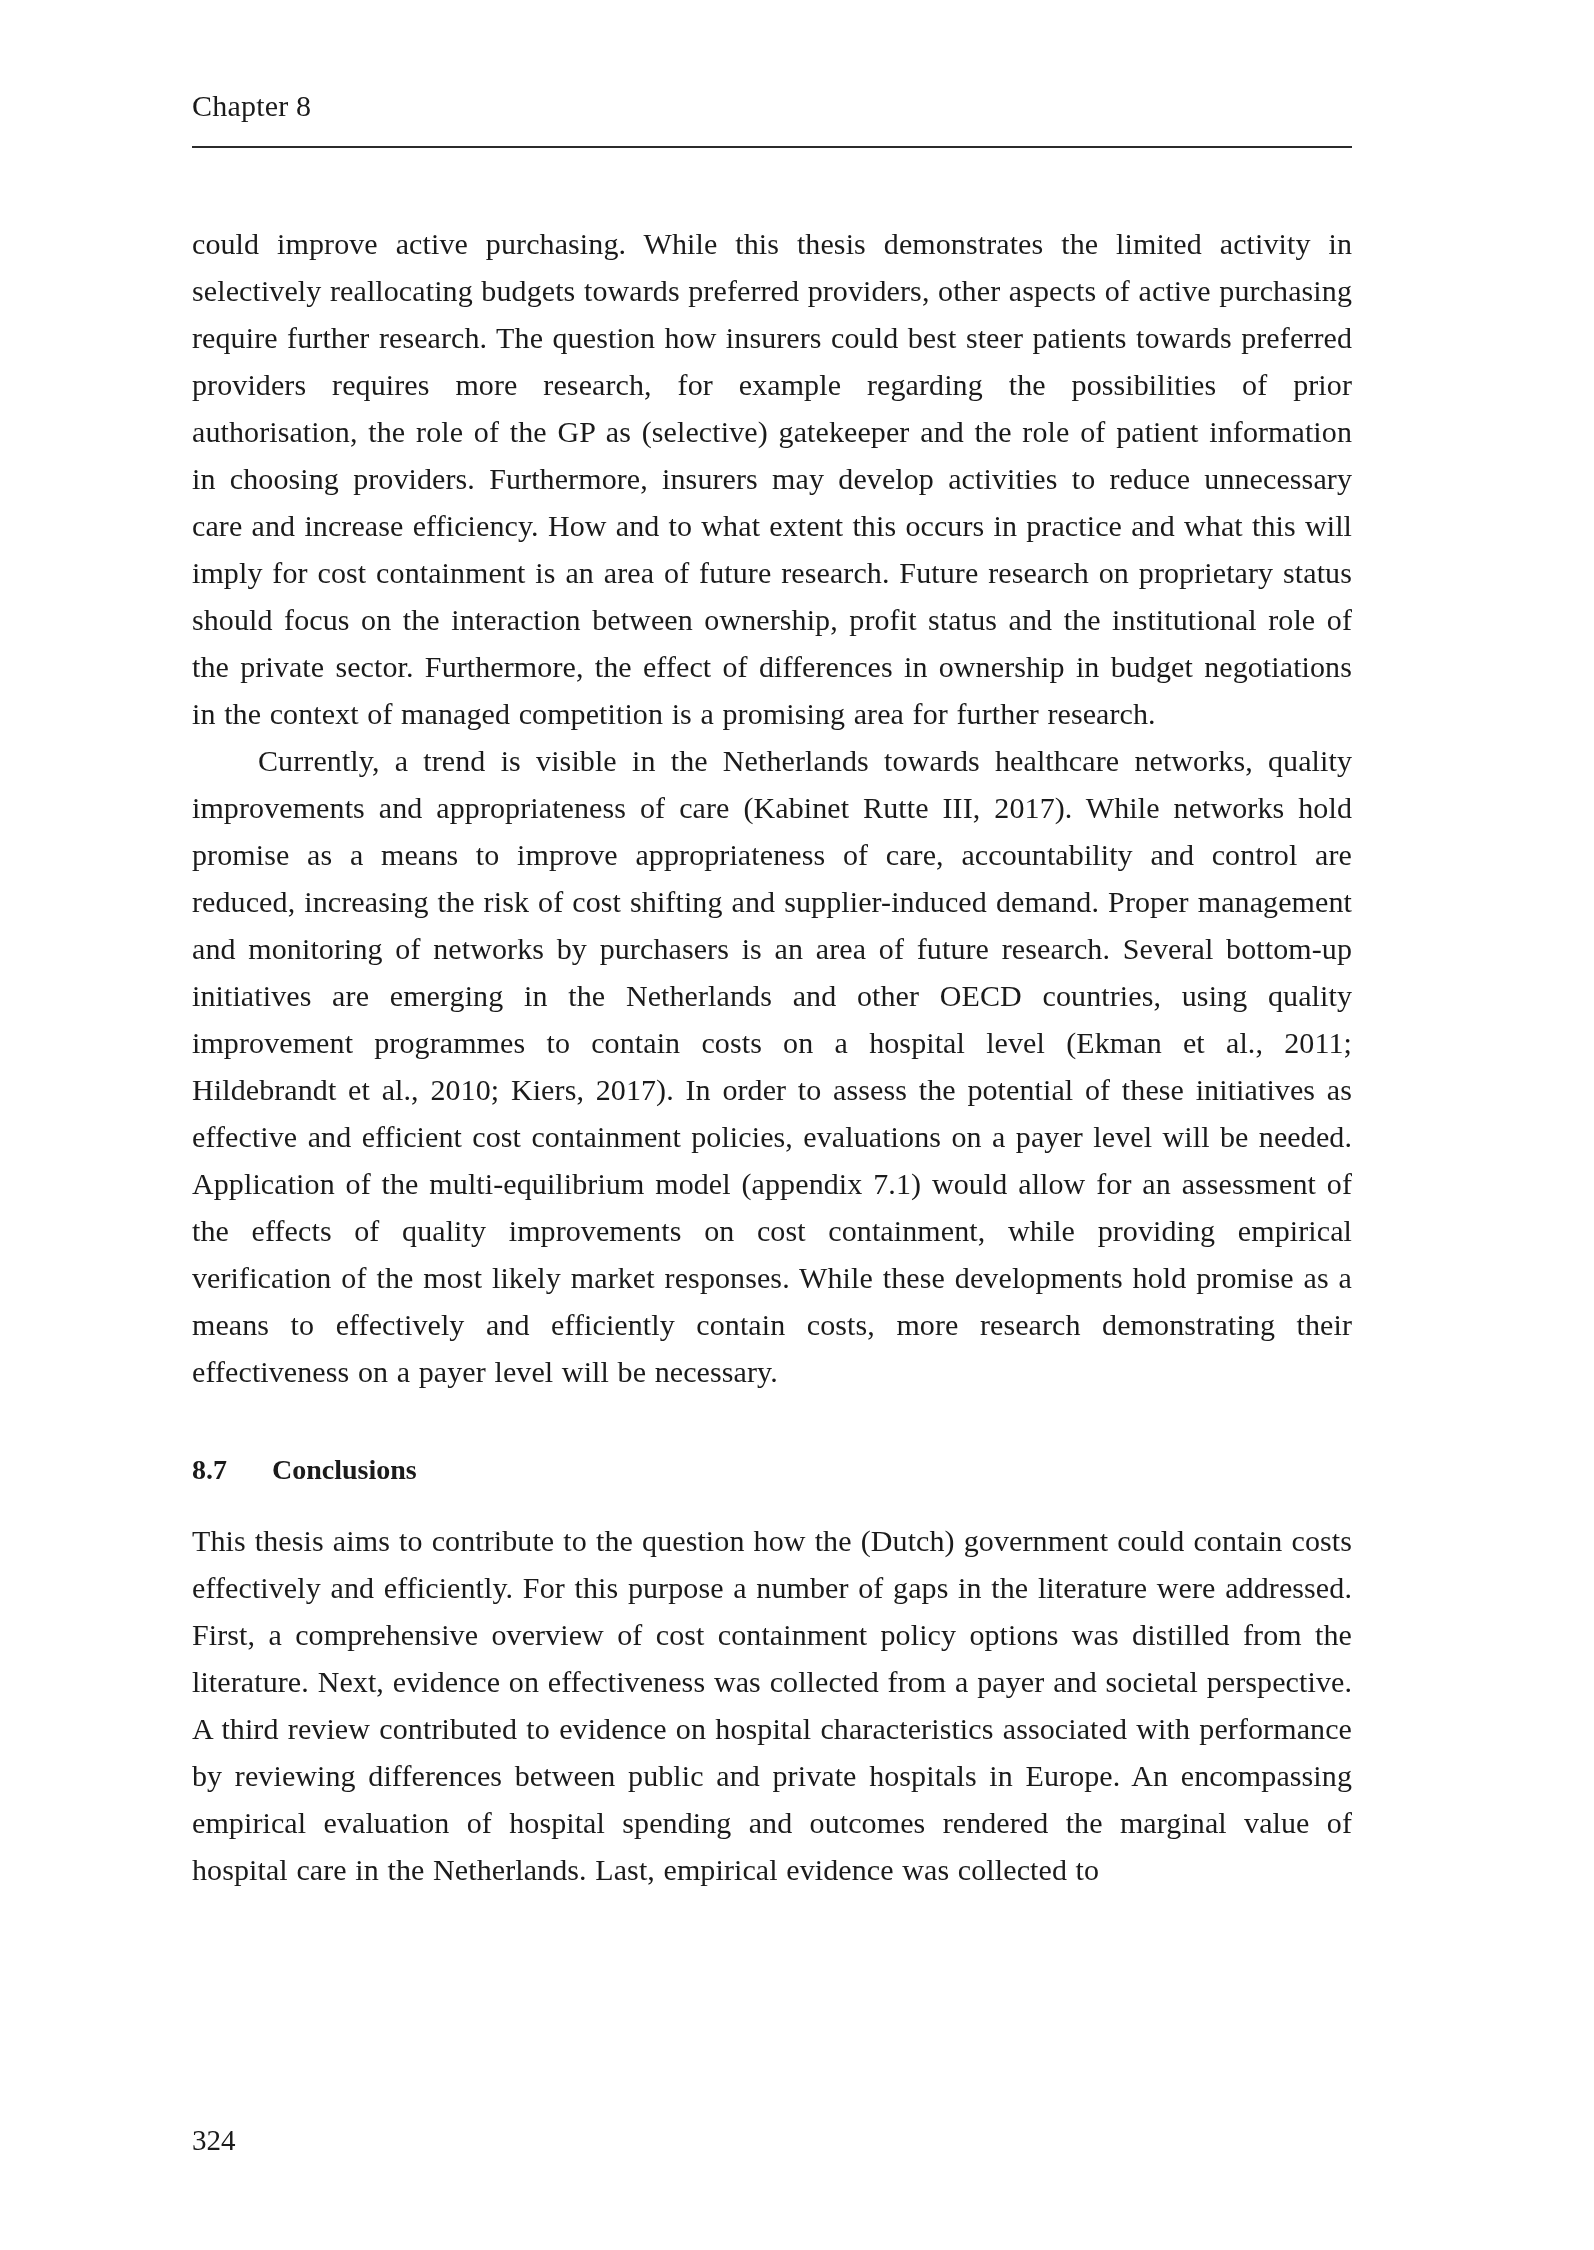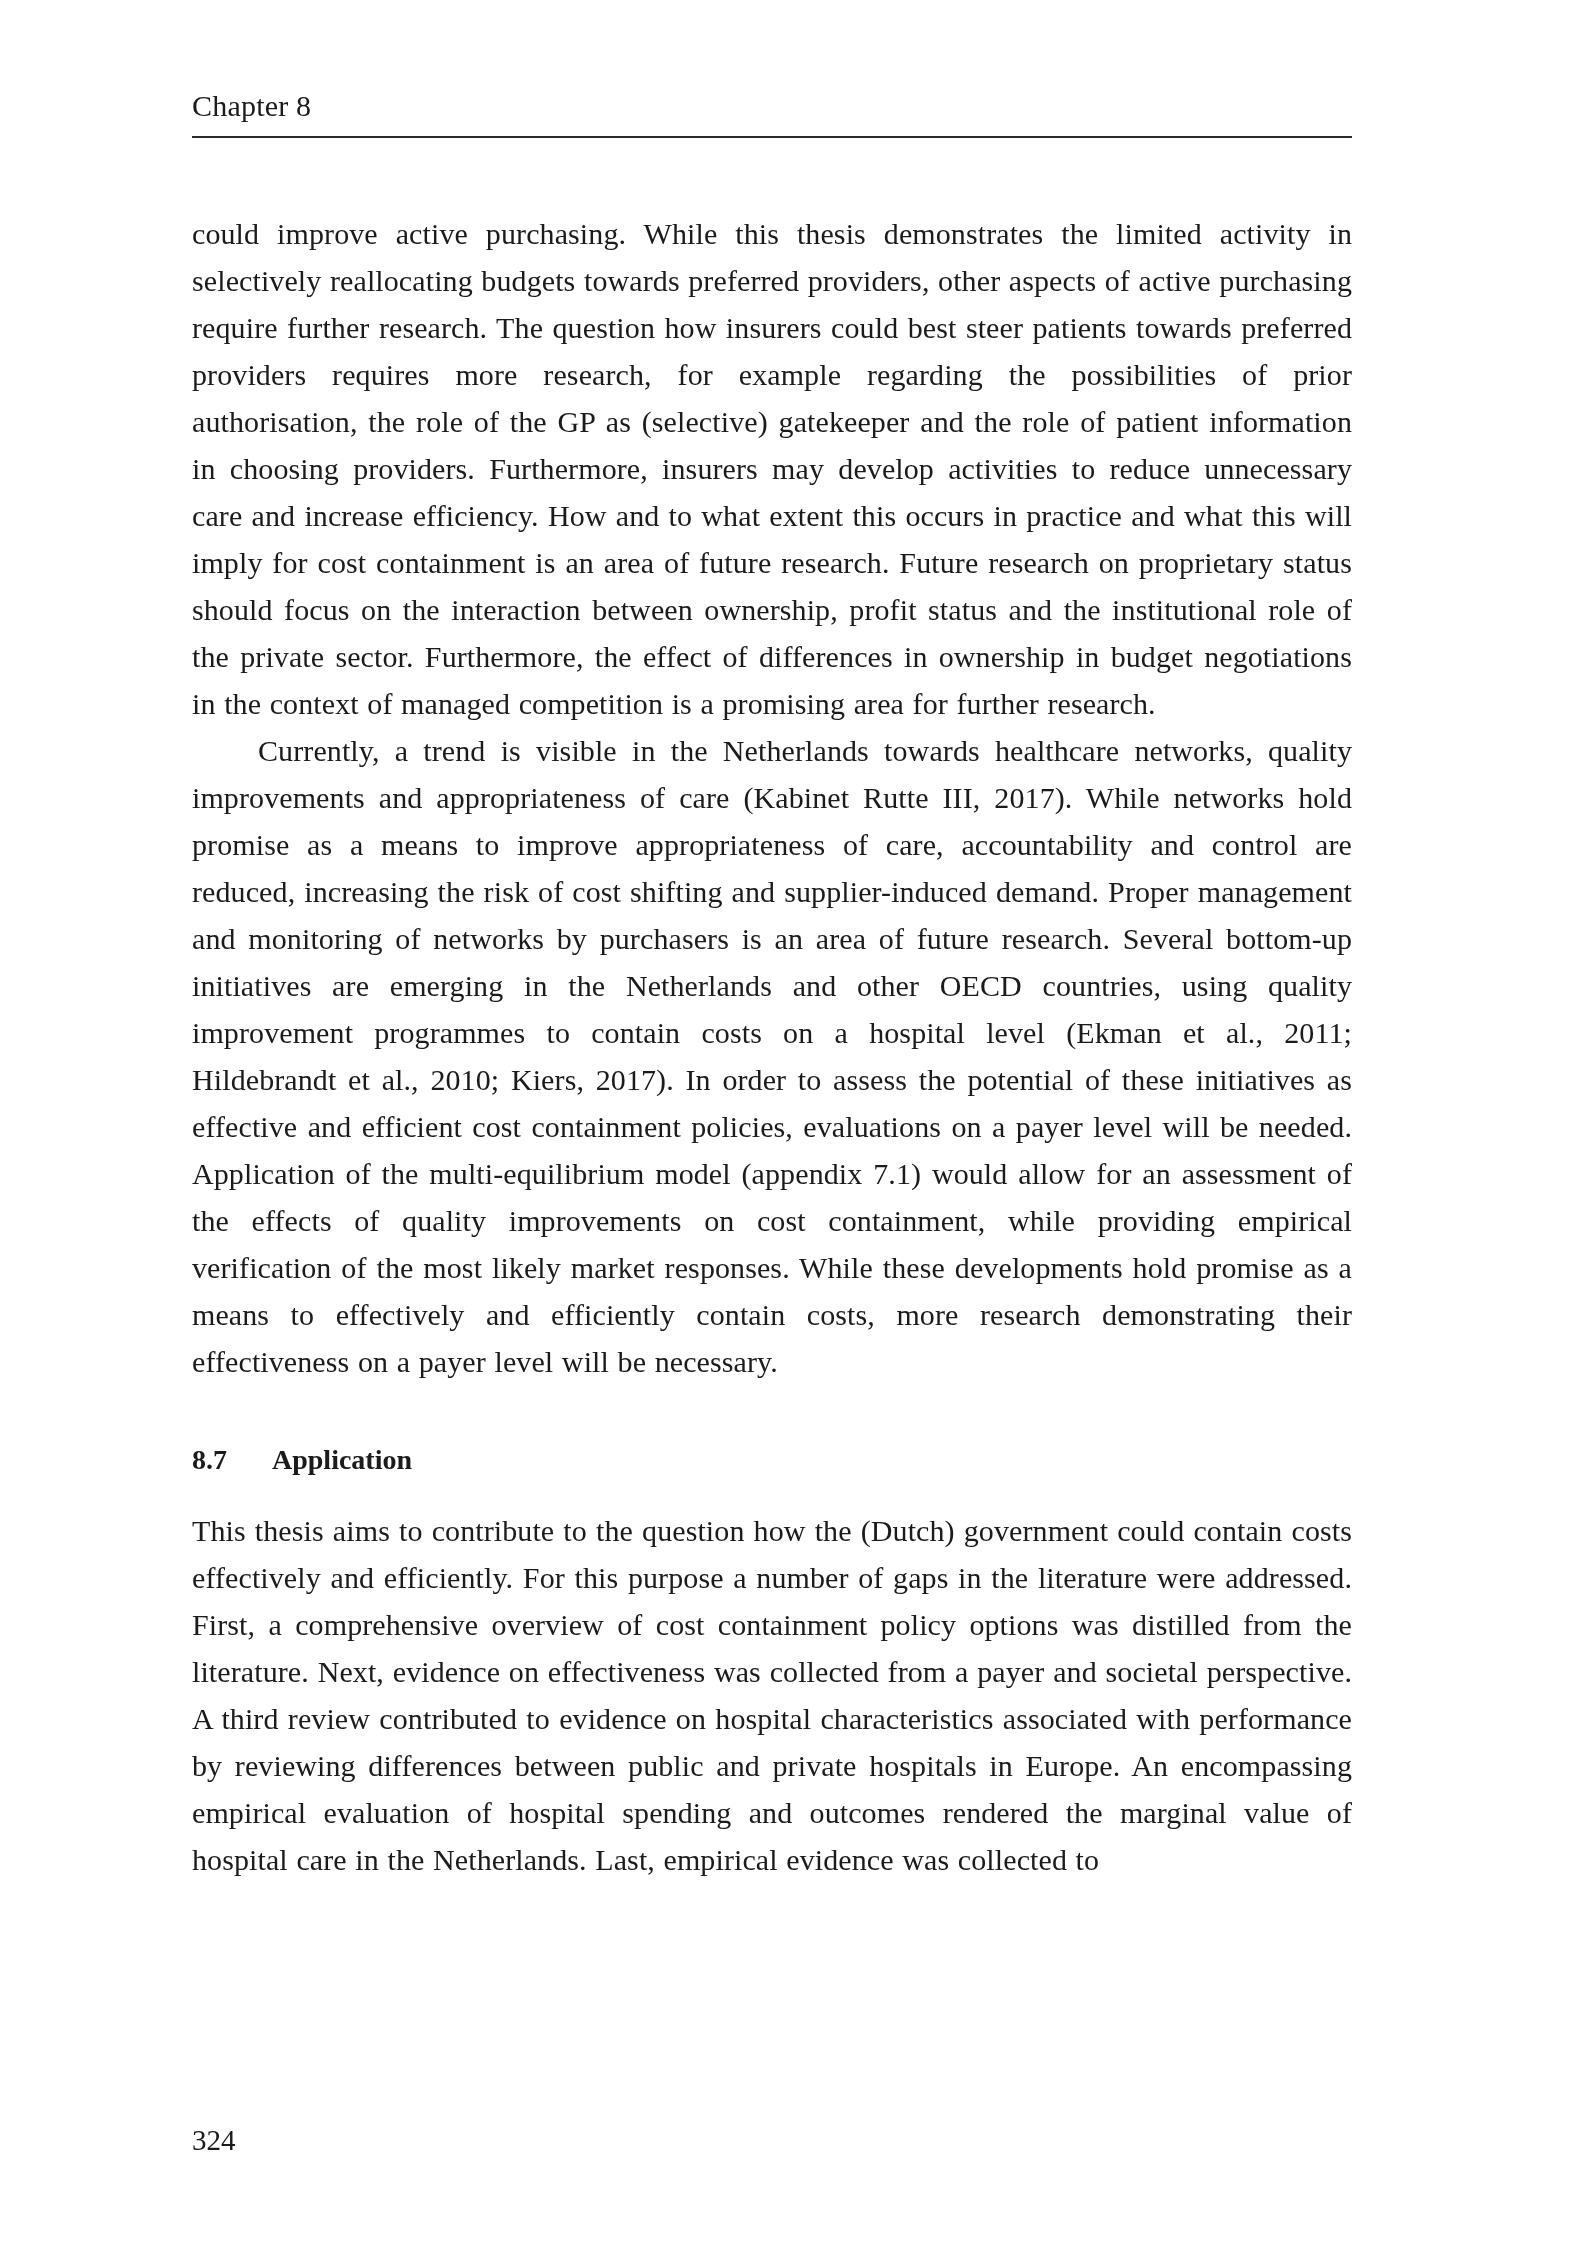--- a/index.html
+++ b/index.html
@@ -20,21 +20,21 @@
     .content {
       position: absolute;
       left: 192px;
       top: 86px;
       width: 1160px;
     }
     .chapter-header {
       font-size: 30px;
       line-height: 40px;
       color: #1b1b1b;
-      padding-bottom: 10px;
+      padding-bottom: 20px;
       border-bottom: 2px solid #2b2b2b;
       letter-spacing: 0.2px;
     }
     .body-text {
       margin-top: 72px;
     }
     p.body-paragraph {
       margin: 0;
       font-size: 30px;
       line-height: 47px;
@@ -80,21 +80,21 @@
     <div class="chapter-header">Chapter 8</div>
 
     <div class="body-text">
 
       <p class="body-paragraph">could improve active purchasing. While this thesis demonstrates the limited activity in selectively reallocating budgets towards preferred providers, other aspects of active purchasing require further research. The question how insurers could best steer patients towards preferred providers requires more research, for example regarding the possibilities of prior authorisation, the role of the GP as (selective) gatekeeper and the role of patient information in choosing providers. Furthermore, insurers may develop activities to reduce unnecessary care and increase efficiency. How and to what extent this occurs in practice and what this will imply for cost containment is an area of future research. Future research on proprietary status should focus on the interaction between ownership, profit status and the institutional role of the private sector. Furthermore, the effect of differences in ownership in budget negotiations in the context of managed competition is a promising area for further research.</p>
 
       <p class="body-paragraph indented">Currently, a trend is visible in the Netherlands towards healthcare networks, quality improvements and appropriateness of care (Kabinet Rutte III, 2017). While networks hold promise as a means to improve appropriateness of care, accountability and control are reduced, increasing the risk of cost shifting and supplier-induced demand. Proper management and monitoring of networks by purchasers is an area of future research. Several bottom-up initiatives are emerging in the Netherlands and other OECD countries, using quality improvement programmes to contain costs on a hospital level (Ekman et al., 2011; Hildebrandt et al., 2010; Kiers, 2017). In order to assess the potential of these initiatives as effective and efficient cost containment policies, evaluations on a payer level will be needed. Application of the multi-equilibrium model (appendix 7.1) would allow for an assessment of the effects of quality improvements on cost containment, while providing empirical verification of the most likely market responses. While these developments hold promise as a means to effectively and efficiently contain costs, more research demonstrating their effectiveness on a payer level will be necessary.</p>
 
       <div class="section-heading">
         <span class="section-number">8.7</span>
-        <span class="section-title">Application</span>
+        <span class="section-title">Conclusions</span>
       </div>
 
       <p class="body-paragraph">This thesis aims to contribute to the question how the (Dutch) government could contain costs effectively and efficiently. For this purpose a number of gaps in the literature were addressed. First, a comprehensive overview of cost containment policy options was distilled from the literature. Next, evidence on effectiveness was collected from a payer and societal perspective. A third review contributed to evidence on hospital characteristics associated with performance by reviewing differences between public and private hospitals in Europe. An encompassing empirical evaluation of hospital spending and outcomes rendered the marginal value of hospital care in the Netherlands. Last, empirical evidence was collected to</p>
 
     </div>
 
   </div>
 
   <div class="page-footer">324</div>
 

